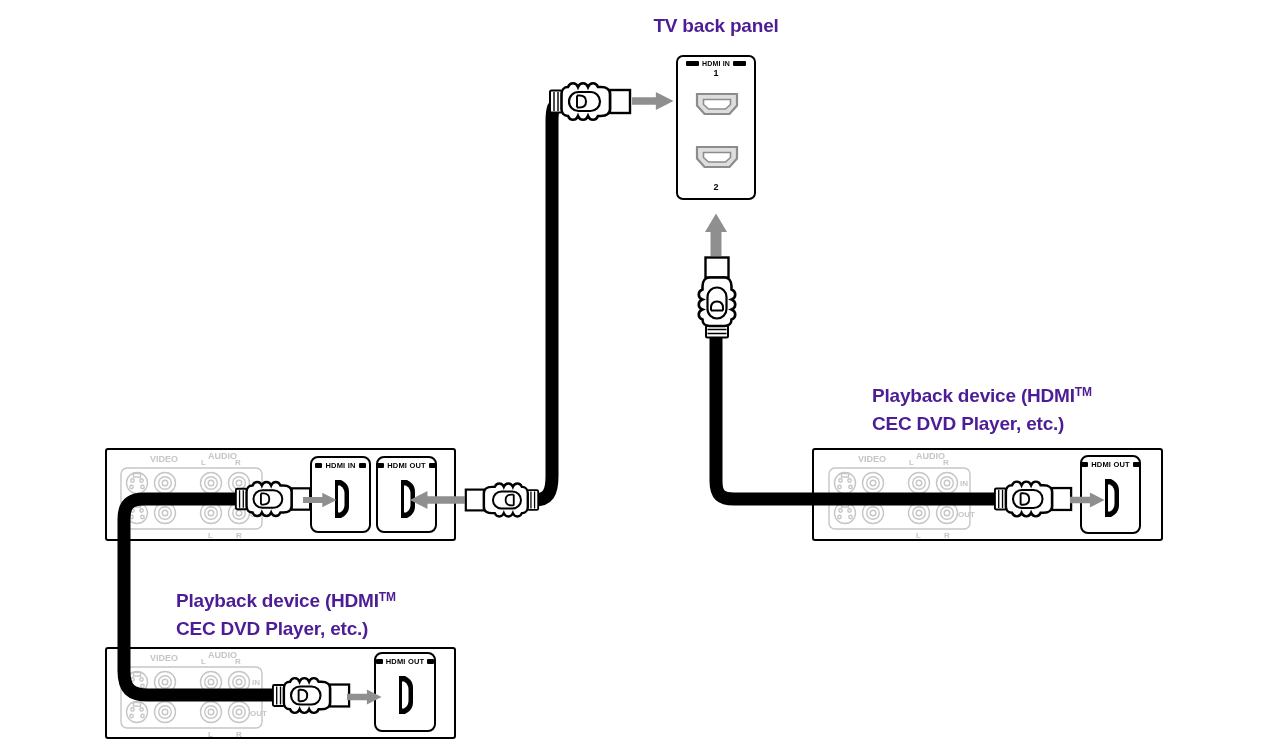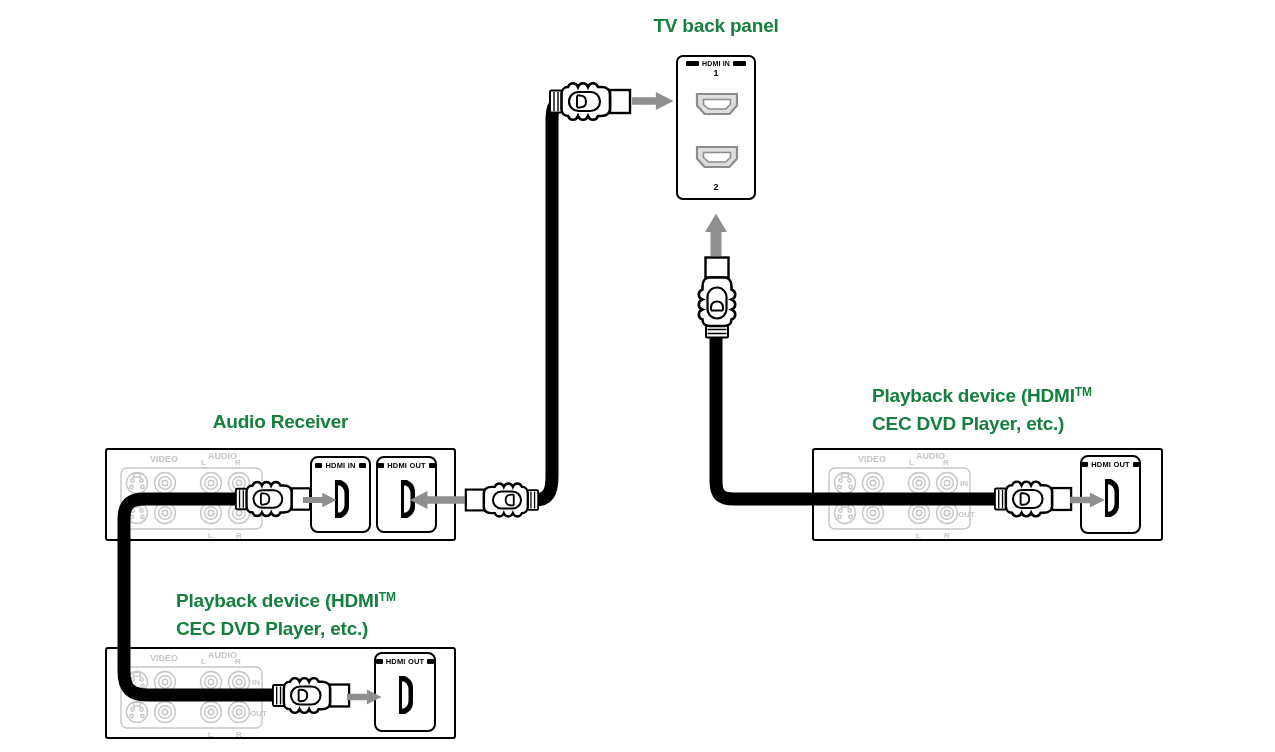--- a/index.html
+++ b/index.html
@@ -3,21 +3,21 @@
 <meta charset="utf-8">
 <style>
   * { margin:0; padding:0; box-sizing:border-box; }
   html,body { background:#fff; }
   #canvas {
     position:relative; width:1275px; height:752px; background:#ffffff;
     font-family:"Liberation Sans", sans-serif; color:#000; overflow:hidden;
   }
   .abs { position:absolute; }
   .title {
-    font-weight:bold; font-size:19px; letter-spacing:-0.2px; color:#15803d;
+    font-weight:bold; font-size:19px; letter-spacing:-0.2px; color:#4c1d95;
     line-height:28px; white-space:nowrap;
   }
   .title sup { font-size:12px; font-weight:bold; vertical-align:6px; letter-spacing:0; }
   .center { text-align:center; }
   .panel {
     position:absolute; border:2.5px solid #000; border-radius:3px; background:#fff;
   }
   .hdmi-box {
     position:absolute; border:2px solid #000; border-radius:8px; background:#fff;
   }
@@ -55,21 +55,20 @@
 
       <g id="portD">
         <path d="M4,1 H10 C16,4 18,8 18,13 V27 C18,32 16,36 10,39 H4 Z" fill="#000"></path>
         <path d="M7,6.5 H9 C12.5,8.5 13.5,11.5 13.5,14.5 V25.5 C13.5,28.5 12.5,31.5 9,33.5 H7 Z" fill="#fff"></path>
       </g>
     </defs>
   </svg>
 
   <div class="abs title center" style="left:576px; top:12px; width:280px;">TV back panel</div>
 
-  <div class="abs title center" style="left:105px; top:408px; width:351px;">Audio Receiver</div>
 
   <div class="abs title" style="left:872px; top:378px;">
     <div><span>Playback device (HDMI</span><sup>TM</sup></div>
     <div>CEC DVD Player, etc.)</div>
   </div>
 
   <div class="abs title" style="left:176px; top:583px;">
     <div><span>Playback device (HDMI</span><sup>TM</sup></div>
     <div>CEC DVD Player, etc.)</div>
   </div>

